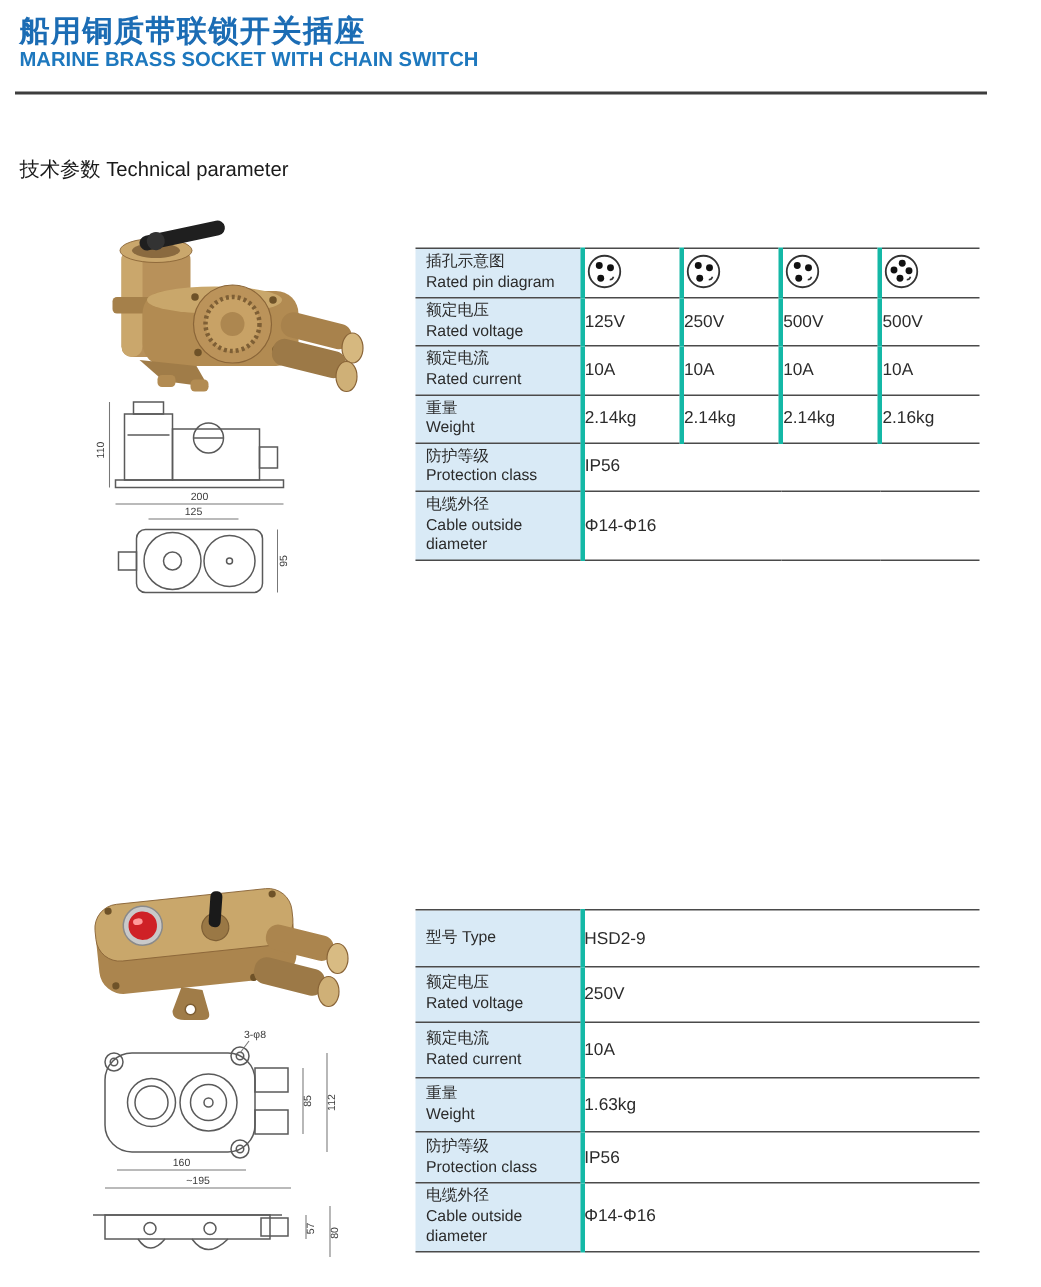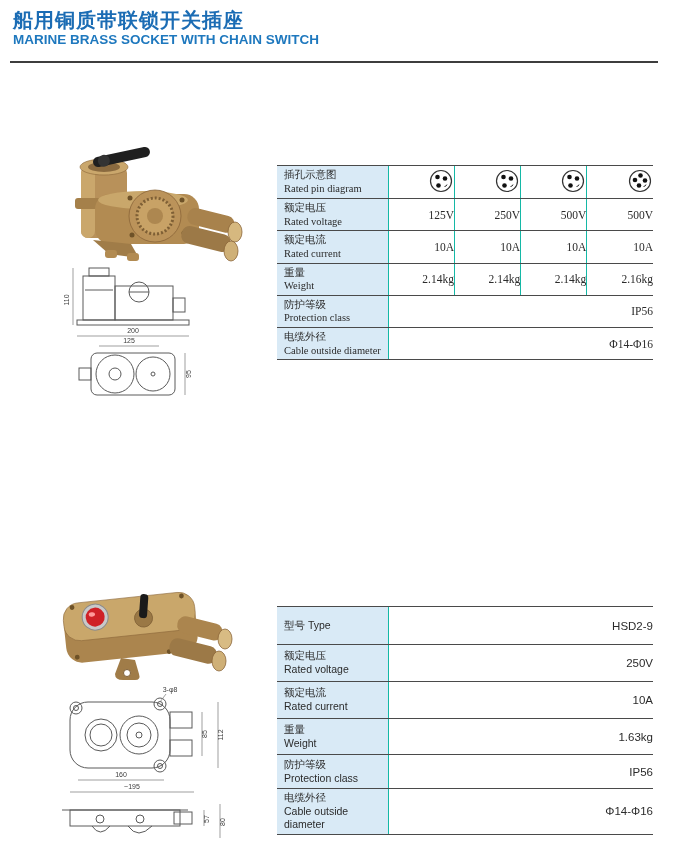--- a/index.html
+++ b/index.html
@@ -17,40 +17,41 @@
   .spec-table { position:absolute; border-collapse:collapse; table-layout:fixed; width:376px; }
   .spec-table th, .spec-table td {
     border-top:1.5px solid #4a4a4a;
     border-bottom:1.5px solid #4a4a4a;
     vertical-align:middle;
   }
   .spec-table th {
     background:#d9eaf6; font-weight:normal; text-align:left;
     padding:2px 4px 2px 7px; font-size:10.5px; color:#2b2b2b; line-height:1.3;
   }
-  .spec-table td { text-align:right; font-size:11.5px; color:#2b2b2b; border-left:1px solid #14b8a6;margin-left:28px; }
+  .spec-table td { text-align:left; font-size:11.5px; color:#2b2b2b; border-left:3px solid #14b8a6;margin-left:28px; }
   .spec-table td:last-child { border-right:none; }
   .lblcol { width:111px; }
   .valcol4 { width:66px; }
   .valcol1 { width:265px; }
 
   .abs { position:absolute; }
   svg text { font-family:"Liberation Sans", sans-serif; }
   .dim { font-size:7px; fill:#3c3c3c; }
   .draw { stroke:#5a5a5a; fill:none; stroke-width:1; }
   .dimline { stroke:#777; stroke-width:0.7; fill:none; }
 </style>
 </head>
 <body>
 
 <div class="page">
 
   <div class="title-zh" style="top:7px;">船用铜质带联锁开关插座</div>
   <div class="title-en" style="top:32px;">MARINE BRASS SOCKET WITH CHAIN SWITCH</div>
   <div class="rule"></div>
+  <div class="tech-param">技术参数 Technical parameter</div>
 
   <svg class="abs" style="left:35px; top:140px;" width="230" height="122" viewBox="0 0 230 122">
 
     <rect x="46" y="26" width="46" height="72" rx="7" fill="#b8915a"></rect>
     <rect x="46" y="26" width="14" height="72" rx="7" fill="#caa76c"></rect>
     <ellipse cx="69" cy="27" rx="24" ry="8" fill="#caa76c" stroke="#8a6538" stroke-width="0.6"></ellipse>
     <ellipse cx="69" cy="27" rx="16" ry="5" fill="#8a6a3f"></ellipse>
     <rect x="40" y="58" width="56" height="11" rx="3" fill="#a5804a"></rect>
 
     <g transform="rotate(-12 82 20)">
@@ -103,21 +104,21 @@
     <circle class="draw" cx="98" cy="118" r="17"></circle>
     <circle class="draw" cx="98" cy="118" r="2"></circle>
     <rect class="draw" x="24" y="112" width="12" height="12"></rect>
 
     <line class="dimline" x1="44" y1="90" x2="104" y2="90"></line>
     <text class="dim" x="74" y="87" text-anchor="middle">125</text>
     <line class="dimline" x1="130" y1="97" x2="130" y2="139"></line>
     <text class="dim" x="136" y="118" transform="rotate(-90 136 118)" text-anchor="middle">95</text>
   </svg>
 
-  <table class="spec-table" style="left:277px; top:165px;font-family:Liberation Serif, serif;">
+  <table class="spec-table" style="left:277px; top:165px;">
     <colgroup>
         <col class="lblcol">
         <col class="valcol4">
         <col class="valcol4">
         <col class="valcol4">
         <col class="valcol4">
       </colgroup>
     <tbody>
         <tr style="height:33px;">
       <th>

